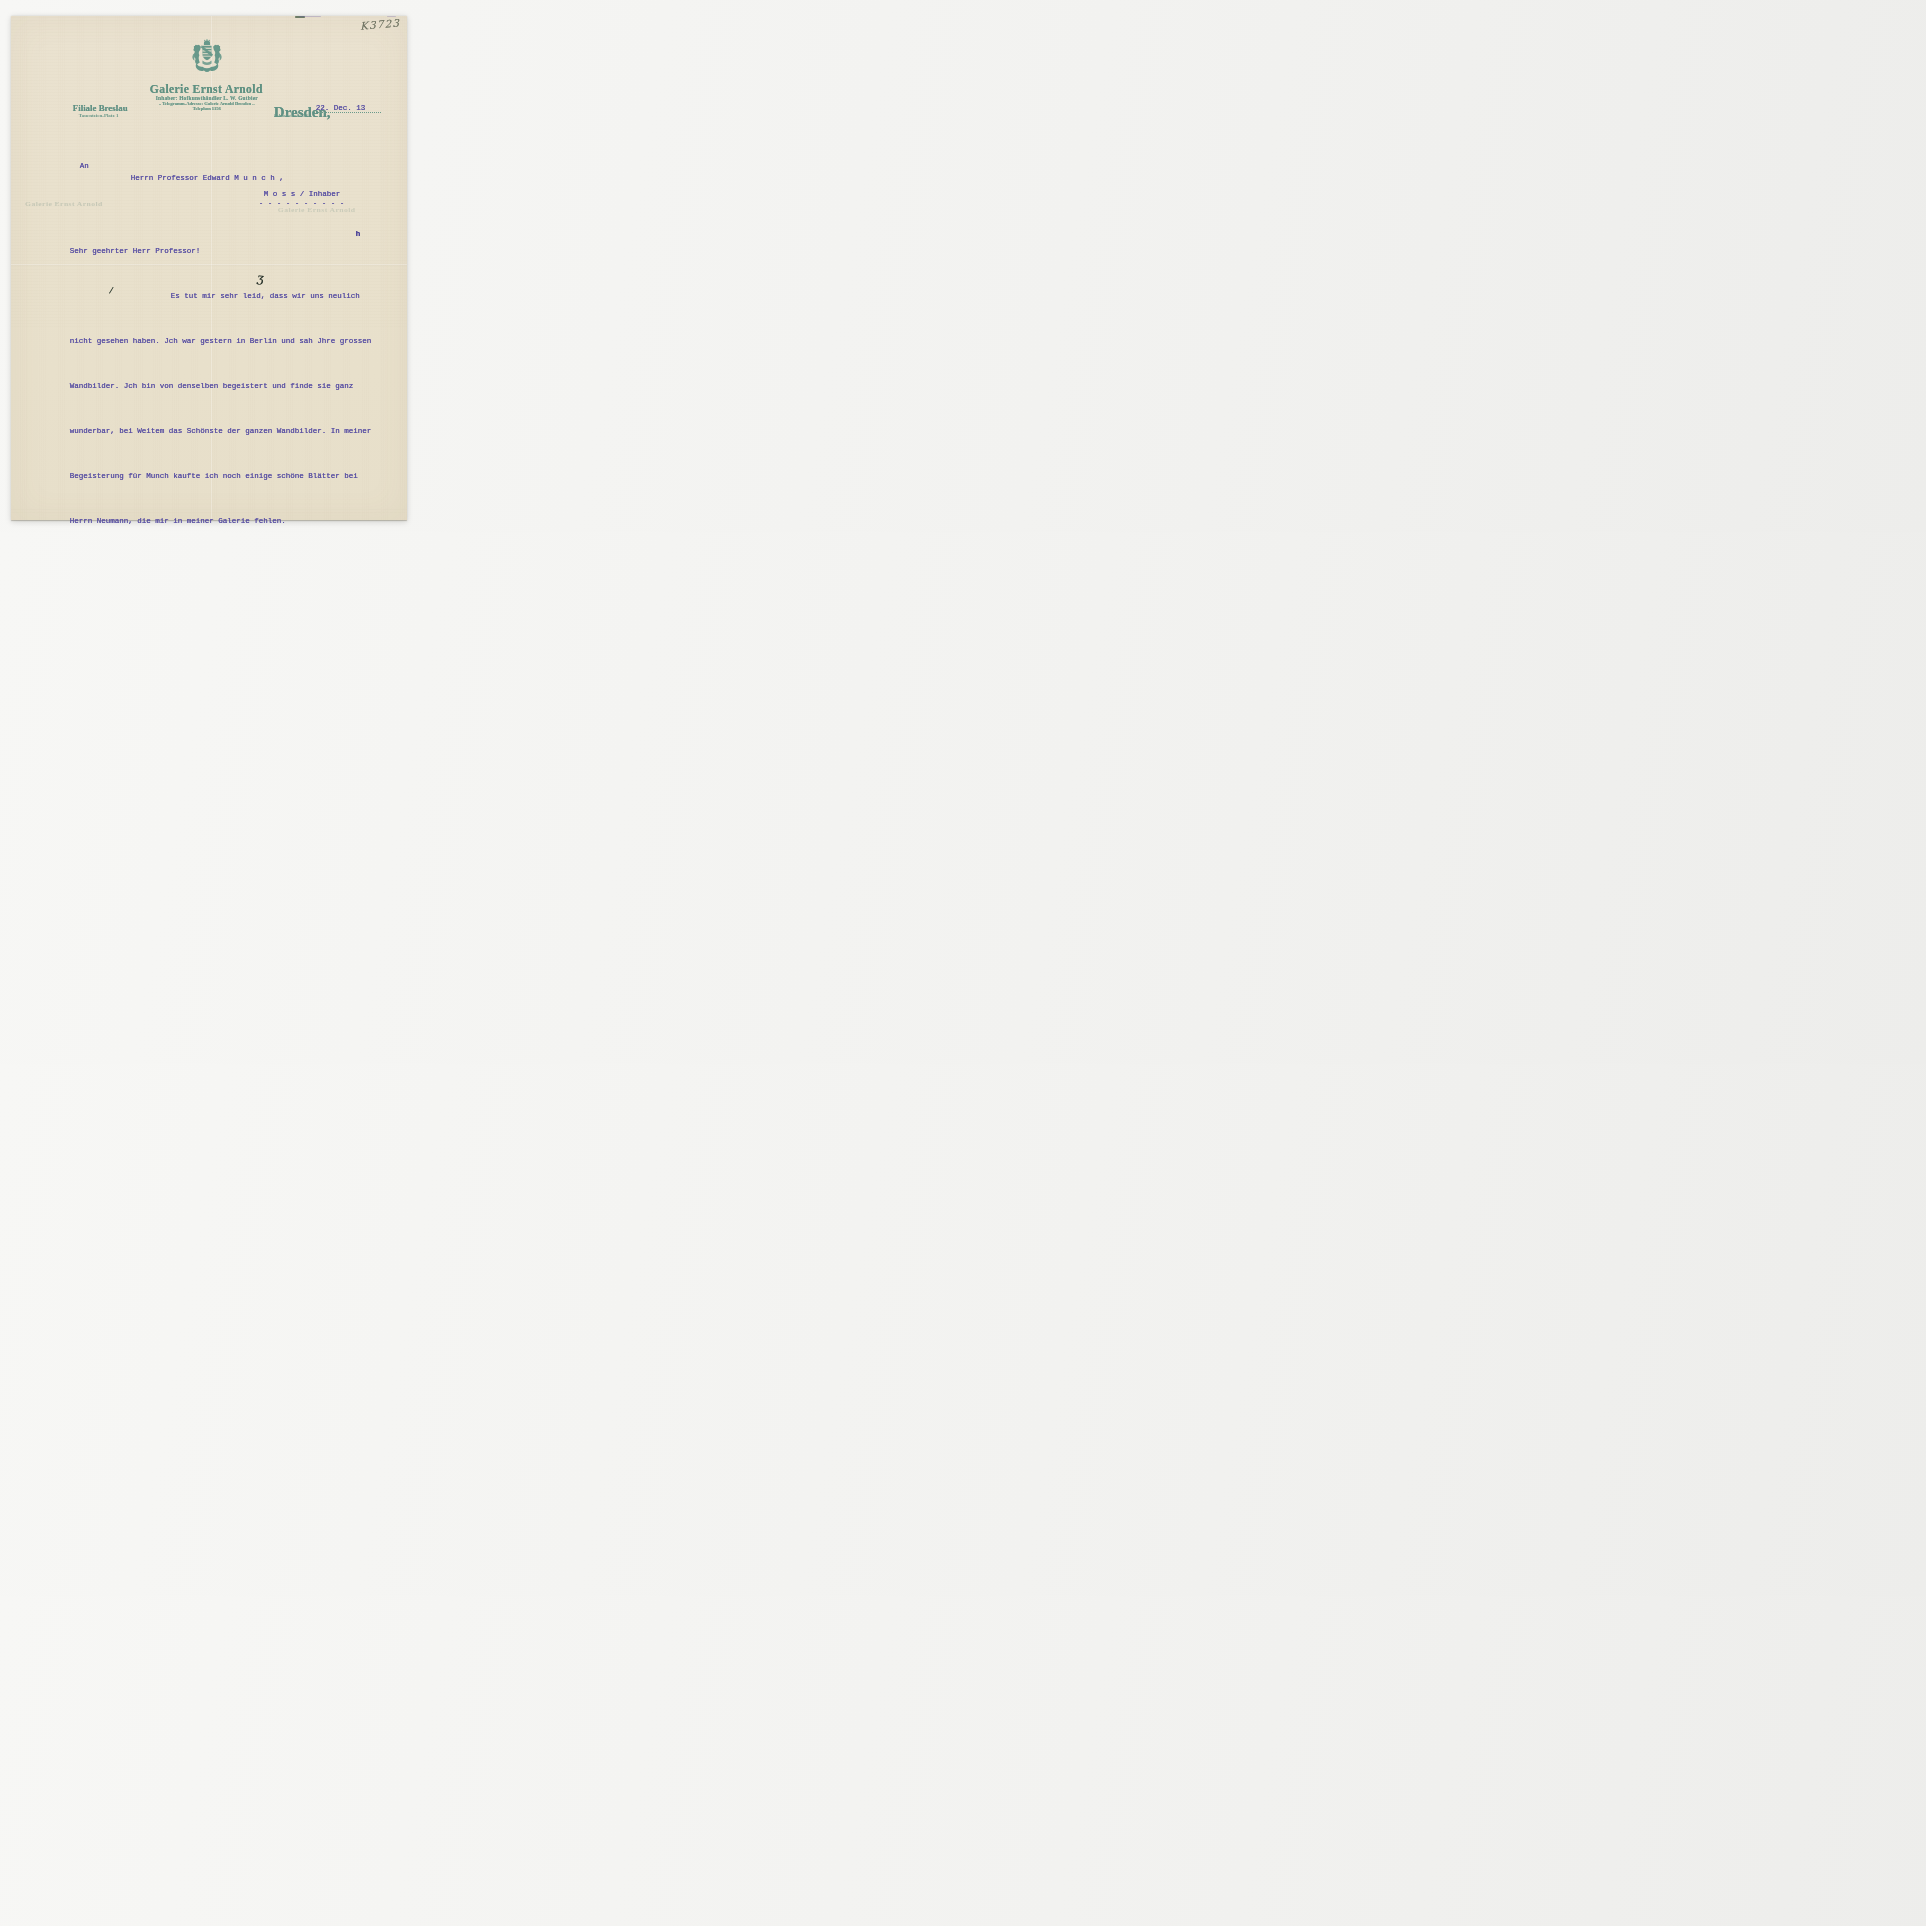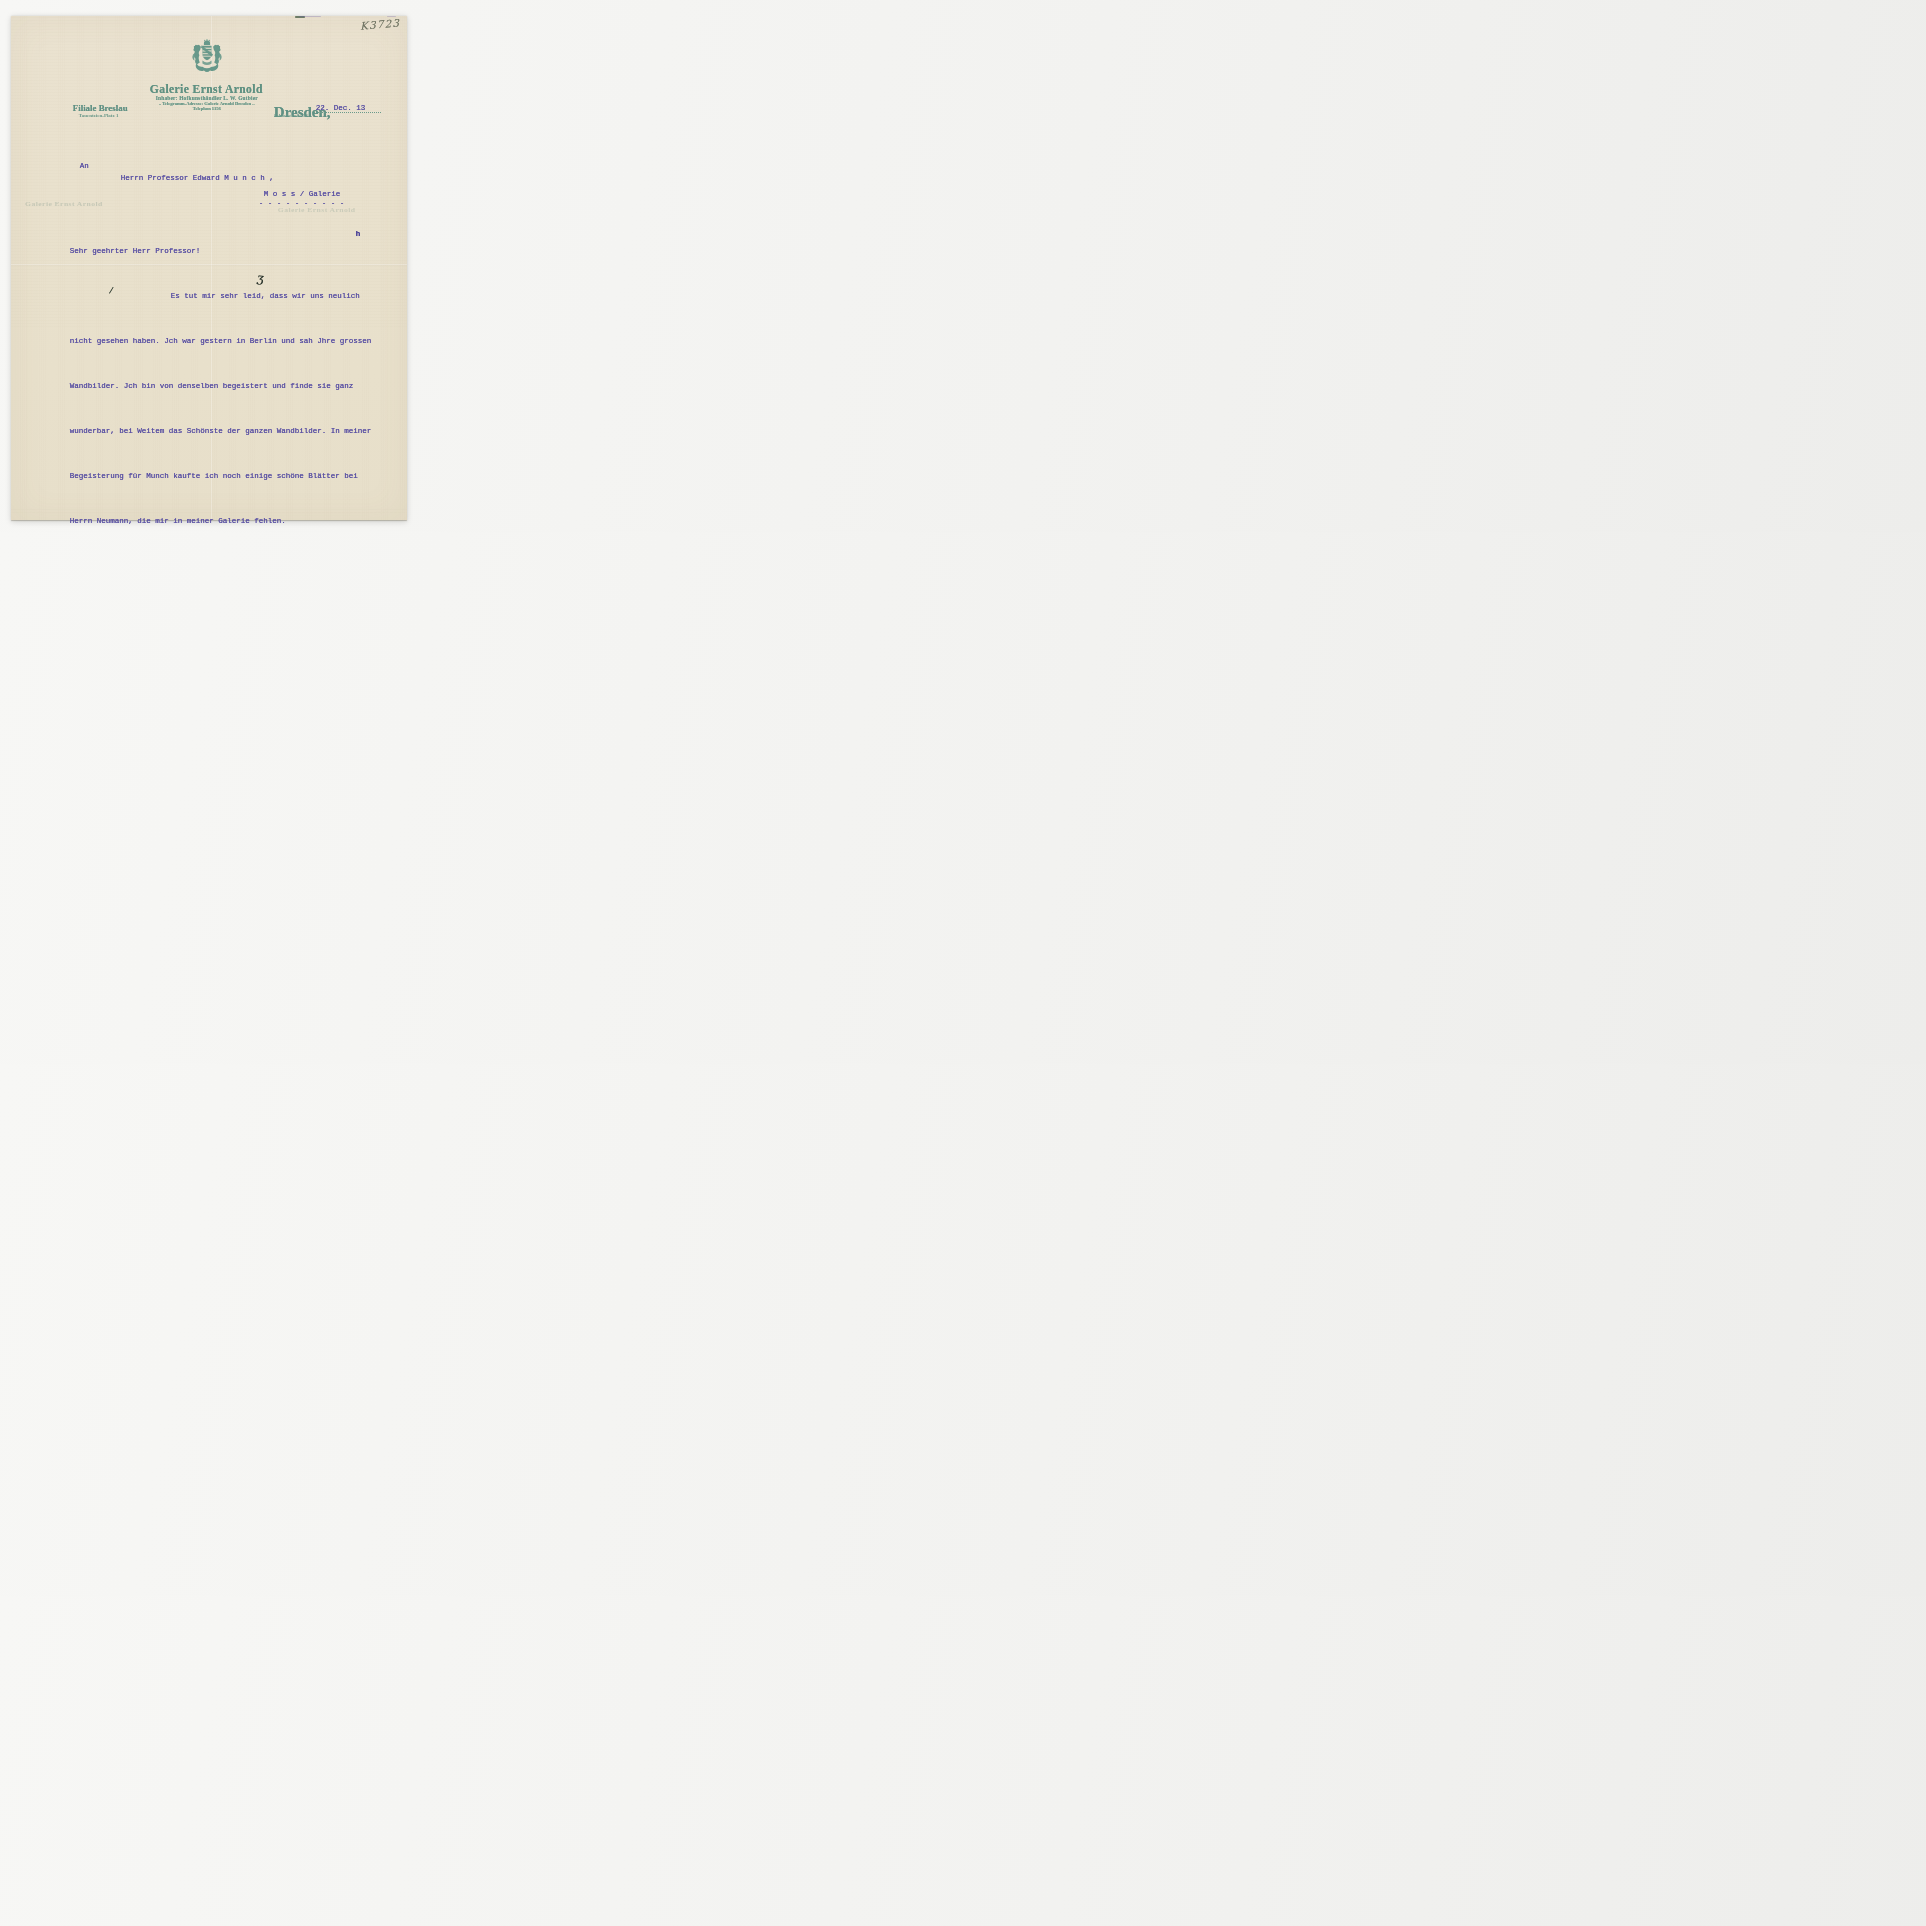--- a/index.html
+++ b/index.html
@@ -118,22 +118,22 @@
   <div class="abs branch-name" style="left:62px;top:87px;">Filiale Breslau</div>
   <div class="abs branch-addr" style="left:68px;top:97px;">Tauentzien-Platz 1</div>
 
   <div class="abs city" style="left:263px;top:88px;">Dresden,</div>
   <div class="abs dateline" style="left:301px;top:87px;width:69px;">
     <span class="typed" style="position:absolute;left:3.9px;top:0.8px;">22. Dec. 13</span>
   </div>
   <div class="abs street" style="left:263px;top:97px;">Schloßstraße 34</div>
 
   <div class="abs typed" style="left:69px;top:146px;">An</div>
-  <div class="abs typed" style="left:110px;top:158px;">Herrn Professor Edward M u n c h ,</div>
-  <div class="abs typed" style="left:253px;top:174px;">M o s s / Galerie</div>
+  <div class="abs typed" style="left:120px;top:158px;">Herrn Professor Edward M u n c h ,</div>
+  <div class="abs typed" style="left:253px;top:174px;">M o s s / Inhaber</div>
   <div class="abs typed" style="left:248px;top:183px;">- - - - - - - - - -</div>
 
   <div class="abs ghost" style="left:14.3px;top:185px;">Galerie Ernst Arnold</div>
   <div class="abs ghost" style="left:267px;top:191px;opacity:.24;filter:blur(0.6px);">Galerie Ernst Arnold</div>
 
   <div class="abs typed bodytext" style="left:59px;top:198px;width:324px;">
     <div class="line">Sehr geehrter Herr Professor!</div>
     <div class="line indent">Es tut mir sehr leid, dass wir uns neulich</div>
     <div class="line">nicht gesehen haben. Jch war gestern in Berlin und sah Jhre grossen</div>
     <div class="line">Wandbilder. Jch bin von denselben begeistert und finde sie ganz</div>

